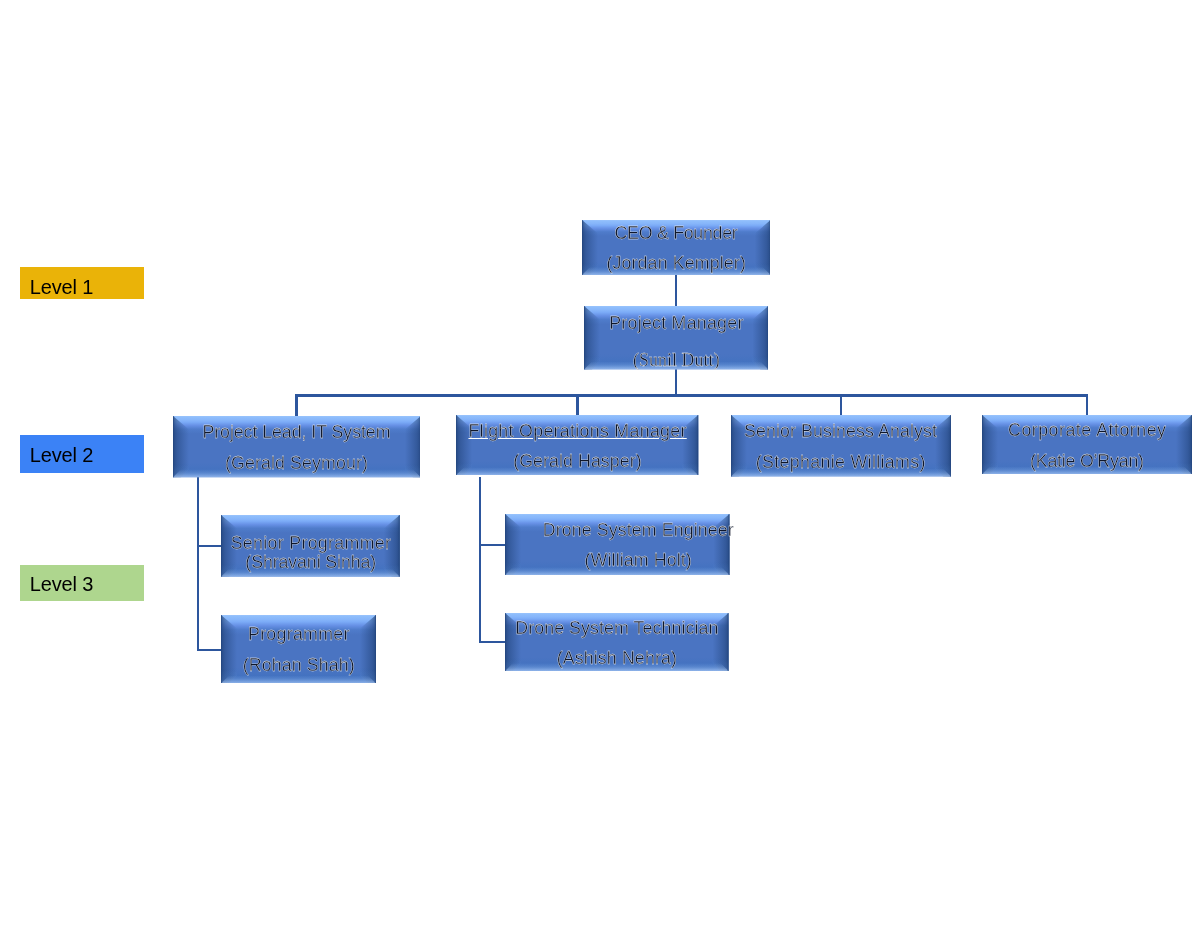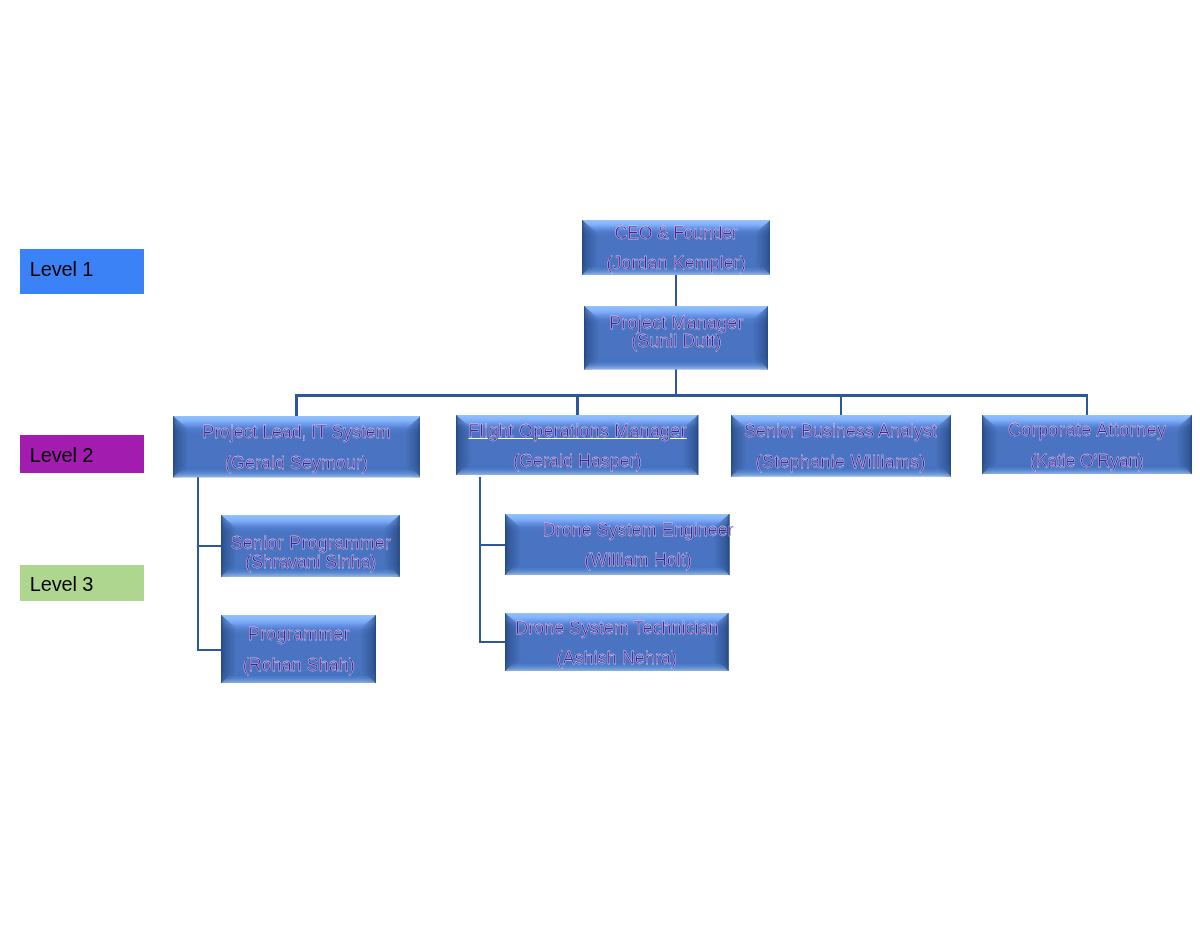--- a/index.html
+++ b/index.html
@@ -5,21 +5,21 @@
 <style>
   html,body{margin:0;padding:0;background:#ffffff;}
   body{width:1200px;height:927px;overflow:hidden;
        font-family:"Liberation Sans",sans-serif;
        -webkit-font-smoothing:antialiased;}
   #stage{position:relative;width:1200px;height:927px;background:#ffffff;}
 
   
   .node{position:absolute;box-sizing:border-box;}
   .node > svg{position:absolute;left:0;top:0;display:block;}
-  .node .lbl{position:absolute;left:0;right:0;text-align:center;color:#4c1d95;
+  .node .lbl{position:absolute;left:0;right:0;text-align:center;color:#0f172a;
              font-weight:400;font-size:17.8px;white-space:nowrap;line-height:1;
              -webkit-text-stroke:0.3px #ffffff;}
 
   
   .lvl{position:absolute;box-sizing:border-box;background:#A9D18B;}
   .lvl span{position:absolute;left:9.6px;font-size:20px;color:#000000;
             line-height:1;white-space:nowrap;letter-spacing:-0.15px;}
 
   
   .conn{position:absolute;background:#2D569D;}
@@ -79,24 +79,24 @@
     <div class="conn" style="background: rgb(45, 86, 157); left: 295.4px; top: 394.4px; width: 2.2px; height: 22.5px;"></div>
     <div class="conn" style="background: rgb(45, 86, 157); left: 576.4px; top: 394.4px; width: 2.2px; height: 21.2px;"></div>
     <div class="conn" style="background: rgb(45, 86, 157); left: 840px; top: 394.4px; width: 2.2px; height: 21.2px;"></div>
     <div class="conn" style="background: rgb(45, 86, 157); left: 1086px; top: 394.4px; width: 2.2px; height: 21.2px;"></div>
     <div class="conn" style="background: rgb(45, 86, 157); left: 196.6px; top: 477px; width: 2.2px; height: 174px;"></div>
     <div class="conn" style="background: rgb(45, 86, 157); left: 196.6px; top: 544.6px; height: 2.2px; width: 26px;"></div>
     <div class="conn" style="background: rgb(45, 86, 157); left: 196.6px; top: 648.6px; height: 2.2px; width: 26px;"></div>
     <div class="conn" style="background: rgb(45, 86, 157); left: 478.9px; top: 476.5px; width: 2.2px; height: 166px;"></div>
     <div class="conn" style="background: rgb(45, 86, 157); left: 478.9px; top: 543.8px; height: 2.2px; width: 27.5px;"></div>
     <div class="conn" style="background: rgb(45, 86, 157); left: 478.9px; top: 640.6px; height: 2.2px; width: 27.5px;"></div>
-    <div class="lvl" style="left: 20.1px; top: 249px; width: 123.8px; height: 45px; background: #3b82f6;">
+    <div class="lvl" style="left: 20.1px; top: 267px; width: 123.8px; height: 32px; background: #eab308;">
       <span style="top: 9.8px;">Level 1</span>
     </div>
-    <div class="lvl" style="left: 20.1px; top: 435px; width: 123.8px; height: 37.6px; background: #a21caf;">
+    <div class="lvl" style="left: 20.1px; top: 435px; width: 123.8px; height: 37.6px; background: #3b82f6;">
       <span style="top: 9.8px;">Level 2</span>
     </div>
     <div class="lvl" style="left: 20.1px; top: 564.7px; width: 123.8px; height: 36.8px; background: rgb(174, 214, 142);">
       <span style="top: 9.8px;">Level 3</span>
     </div>
     <div class="node" style="left: 581.8px; top: 220.3px; width: 188.7px; height: 55px;">
       <svg width="188.7" height="55" viewBox="0 0 188.7 55">
         <rect x="0" y="0" width="188.7" height="55" fill="url(#gFace)"></rect>
         <polygon points="0,0 16,13.5 16,47 8,55 0,55" fill="url(#gLeft)"></polygon>
         <polygon points="188.7,0 172.7,13.5 172.7,47 180.7,55 188.7,55" fill="url(#gRight)"></polygon>
@@ -114,21 +114,21 @@
         <rect x="0" y="0" width="184.4" height="63.4" fill="url(#gFace)"></rect>
         <polygon points="0,0 16,13.5 16,55.4 8,63.4 0,63.4" fill="url(#gLeft)"></polygon>
         <polygon points="184.4,0 168.4,13.5 168.4,55.4 176.4,63.4 184.4,63.4" fill="url(#gRight)"></polygon>
         <polygon points="0,0 16,13.5 16,55.4 8,63.4 0,63.4" fill="url(#gSideFade)"></polygon>
         <polygon points="184.4,0 168.4,13.5 168.4,55.4 176.4,63.4 184.4,63.4" fill="url(#gSideFade)"></polygon>
         <polygon points="0,63.4 8,55.4 176.4,55.4 184.4,63.4" fill="url(#gBottom)"></polygon>
         <rect x="0" y="0" width="1.1" height="63.4" fill="#24477F" fill-opacity="0.55"></rect>
         <rect x="183.3" y="0" width="1.1" height="63.4" fill="#24477F" fill-opacity="0.55"></rect>
       </svg>
       <div class="lbl" style="letter-spacing: 0.26px; text-indent: 0.26px; top: 9.1px;">Project Manager</div>
-      <div class="lbl" style="letter-spacing: 0.1px; text-indent: 0.1px; top: 27px;">(Sunil Dutt)</div>
+      <div class="lbl" style="letter-spacing: 0.1px; text-indent: 0.1px; top: 46px; font-family: Liberation Serif, serif;">(Sunil Dutt)</div>
     </div>
     <div class="node" style="left: 172.5px; top: 416.3px; width: 247.9px; height: 61.3px;">
       <svg width="247.9" height="61.3" viewBox="0 0 247.9 61.3">
         <rect x="0" y="0" width="247.9" height="61.3" fill="url(#gFace)"></rect>
         <polygon points="0,0 16,13.5 16,53.3 8,61.3 0,61.3" fill="url(#gLeft)"></polygon>
         <polygon points="247.9,0 231.9,13.5 231.9,53.3 239.9,61.3 247.9,61.3" fill="url(#gRight)"></polygon>
         <polygon points="0,0 16,13.5 16,53.3 8,61.3 0,61.3" fill="url(#gSideFade)"></polygon>
         <polygon points="247.9,0 231.9,13.5 231.9,53.3 239.9,61.3 247.9,61.3" fill="url(#gSideFade)"></polygon>
         <polygon points="0,61.3 8,53.3 239.9,53.3 247.9,61.3" fill="url(#gBottom)"></polygon>
         <rect x="0" y="0" width="1.1" height="61.3" fill="#24477F" fill-opacity="0.55"></rect>

